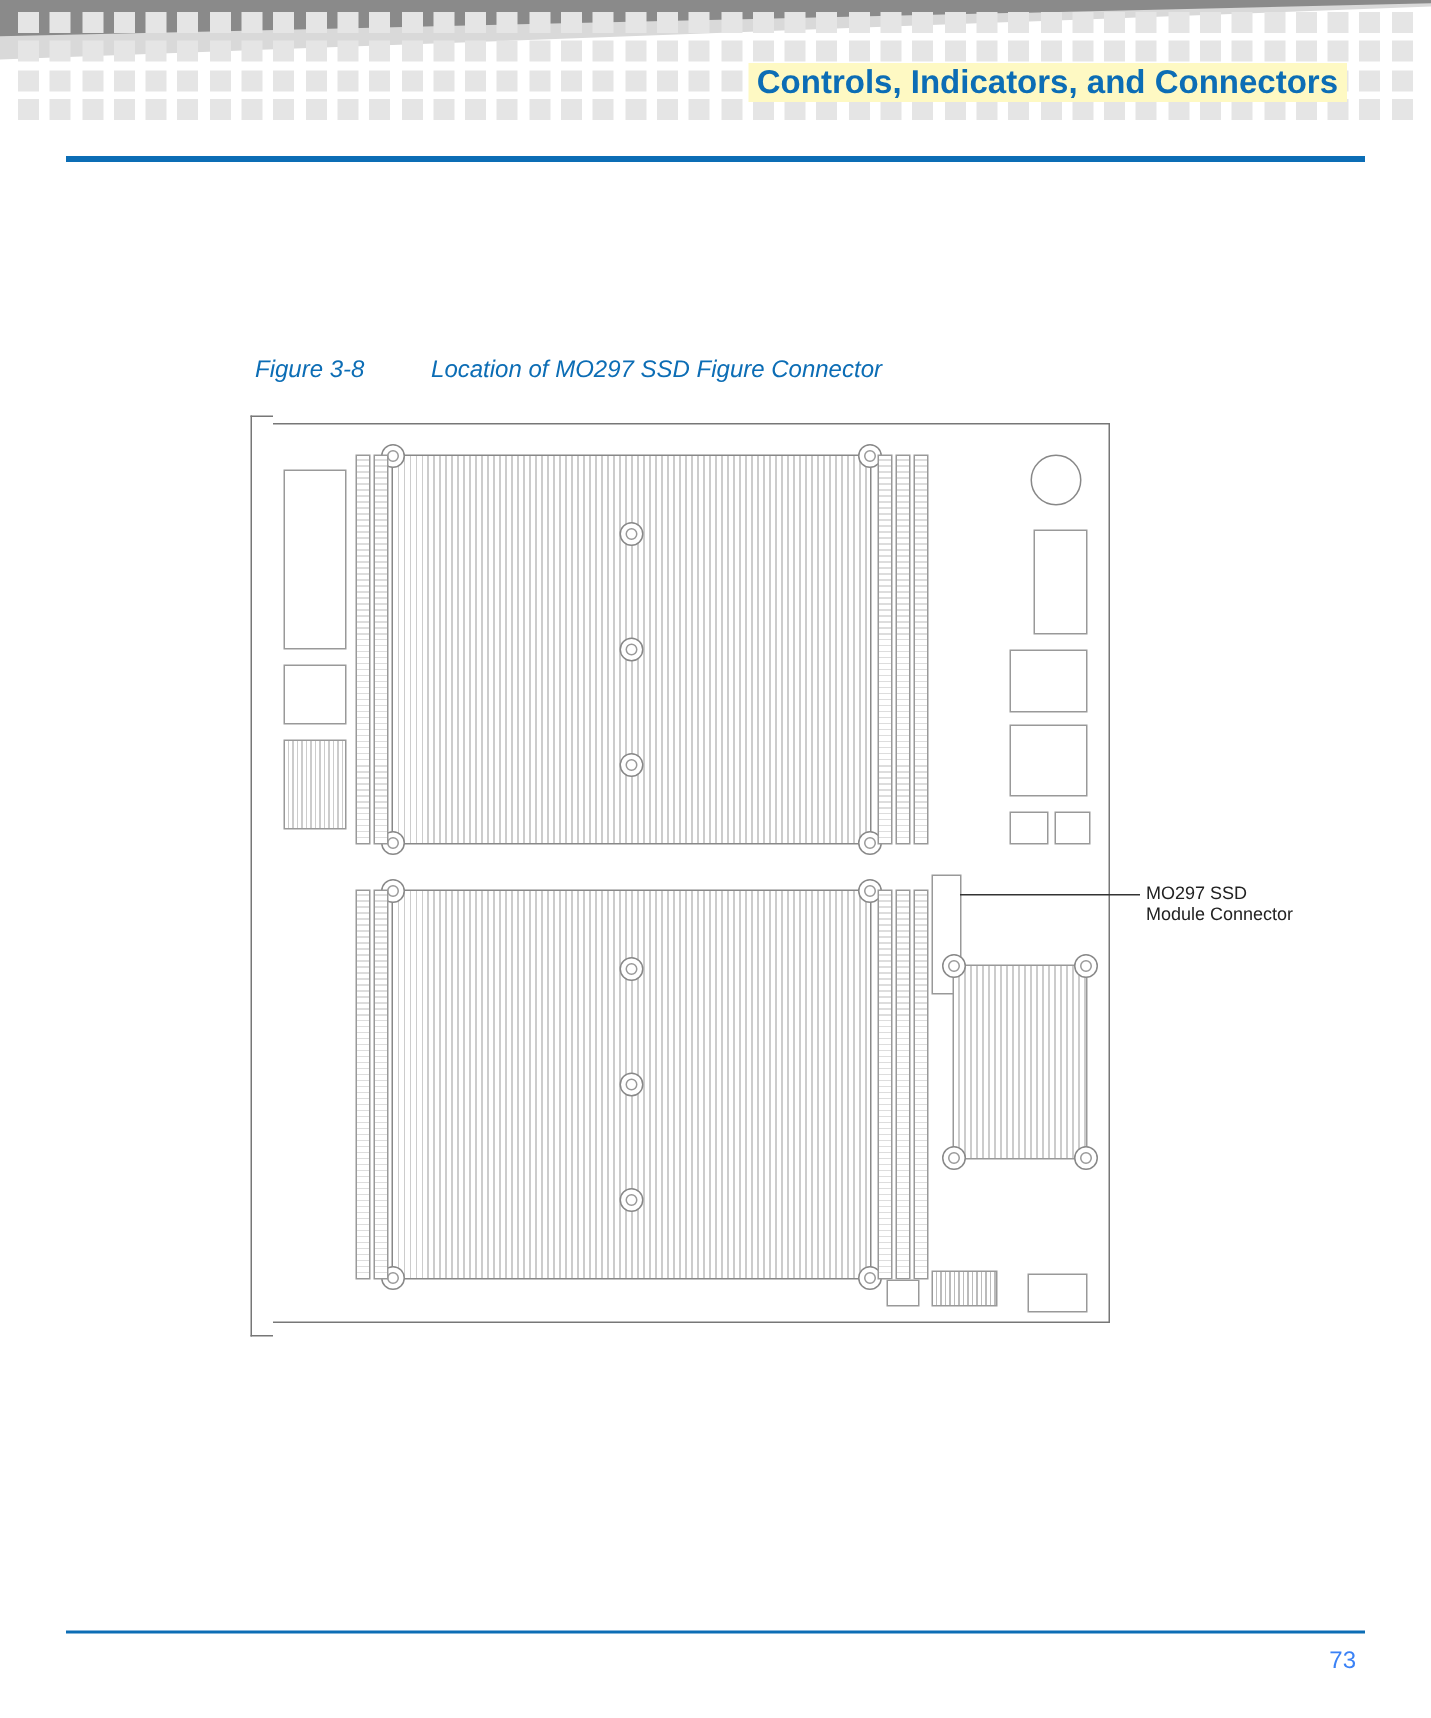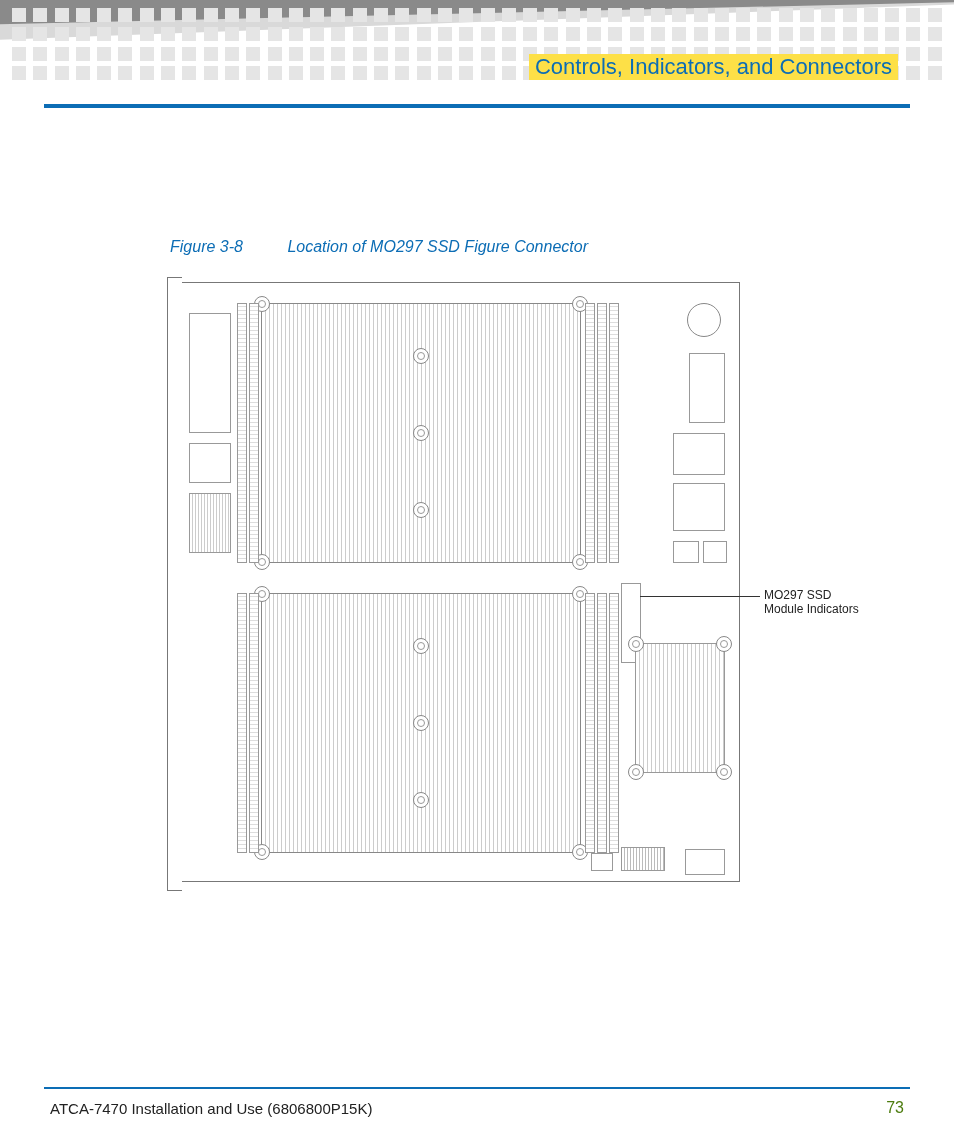--- a/index.html
+++ b/index.html
@@ -3,21 +3,21 @@
 <meta charset="utf-8">
 <style>
   * { box-sizing: border-box; margin: 0; padding: 0; }
   html, body { width: 954px; height: 1145px; font-family: "Segoe UI", "Myriad Pro", Arial, sans-serif; background: #fff; color: #222; }
   .page { position: relative; width: 954px; height: 1145px; }
 
   
   .dots { position: absolute; top: 0; left: 0; width: 954px; height: 88px; display: flex; flex-direction: column; justify-content: space-between; padding: 8px 12px 8px 12px; }
   .dots-row { display: flex; justify-content: space-between; }
   .dot { width: 14px; height: 14px; background: #e5e5e5; }
-  .header-title { position: absolute; top: 42px; right: 56px; font-size: 22px; font-weight: 400; color: #0c6db5; background: #fde047; padding: 0 6px; margin-top: 12px; }
+  .header-title { position: absolute; top: 42px; right: 56px; font-size: 22px; font-weight: 700; color: #0c6db5; background: #fef9c3; padding: 0 6px; }
   .blue-rule { position: absolute; top: 104px; left: 44px; right: 44px; height: 4px; background: #0c6db5; }
   .wedge svg { width: 100%; height: 100%; }
 
   .body-text { position: absolute; top: 192px; left: 170px; right: 90px; font-size: 17px; color: #222; }
   .fig-caption { position: absolute; top: 238px; left: 170px; font-size: 16px; font-style: italic; color: #0c6db5; }
   .fig-caption .figno { font-style: italic; margin-right: 40px; }
 
   .figure-area { position: absolute; top: 272px; left: 180px; width: 700px; height: 640px; }
   .board { position: absolute; top: 10px; left: 0; width: 560px; height: 600px; border: 1px solid #777; background: #fff; }
   .board::before { content: ""; position: absolute; left: -14px; top: -6px; width: 14px; height: 612px; border: 1px solid #777; border-right: none; background: #fff; }
@@ -33,21 +33,21 @@
   .chip { position:absolute; border:1px solid #999; background:#fff; }
   .circle { position:absolute; border:1px solid #888; border-radius:50%; background:#fff; }
 
   
   .callout-line { position:absolute; border-top:1px solid #333; }
   .callout-text { position:absolute; font-size:12px; line-height:1.2; color:#222; }
 
   
   .footer-rule { position:absolute; bottom:56px; left:44px; right:44px; height:2px; background:#0c6db5; }
   .footer-left { position:absolute; bottom:28px; left:50px; font-size:15px; color:#222; }
-  .footer-right { position:absolute; bottom:28px; right:50px; font-size:16px; color:#4d7c0f;margin-left:44px; }
+  .footer-right { position:absolute; bottom:28px; right:50px; font-size:16px; color:#3b82f6;margin-left:44px; }
 </style>
 </head>
 <body>
 
 <div class="page">
 
   <div class="dots">
     <div class="dots-row">
         <div class="dot"></div>
         <div class="dot"></div>
@@ -303,20 +303,19 @@
       <div class="chip" style="bottom:6px;right:14px;width:40px;height:26px"></div>
 
       <div class="chip" style="top:30px;left:8px;width:42px;height:120px"></div>
       <div class="chip" style="top:160px;left:8px;width:42px;height:40px"></div>
       <div class="chip" style="top:210px;left:8px;width:42px;height:60px;background:repeating-linear-gradient(90deg,#fff 0 2px,#ccc 2px 3px)"></div>
     </div>
 
     <div class="callout-line" style="top:324px;left:460px;width:120px"></div>
     <div class="callout-text" style="top:316px;left:584px">
       <span>MO297 SSD</span><br>
-      <span>Module Indicators</span>
+      <span>Module Connector</span>
     </div>
   </div>
 
   <div class="footer-rule"></div>
-  <div class="footer-left">ATCA-7470 Installation and Use (6806800P15K)</div>
   <div class="footer-right">73</div>
 </div>
 
 </body></html>

